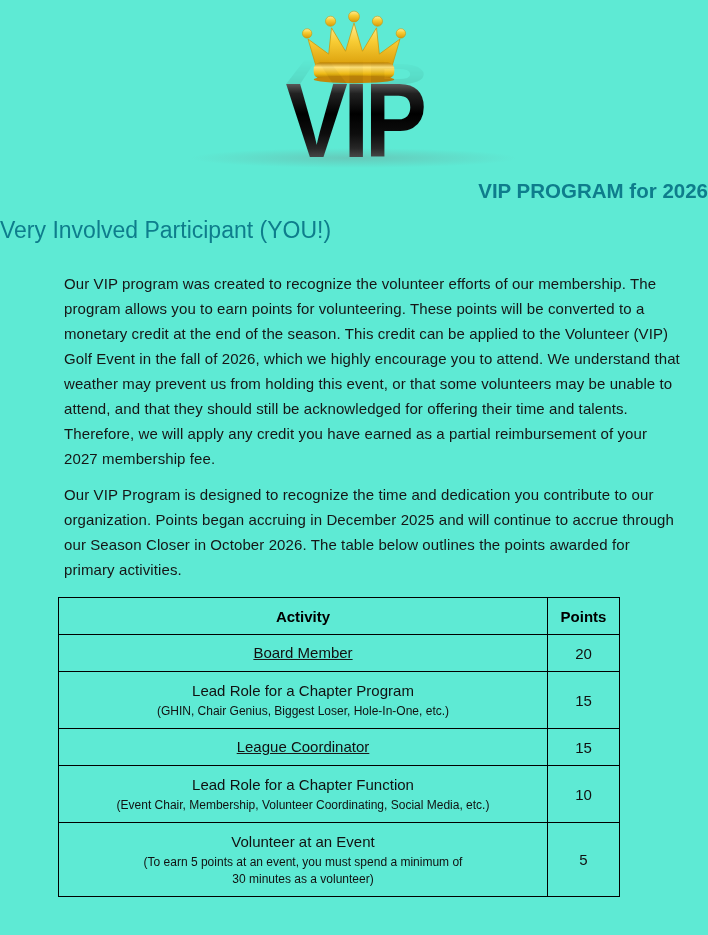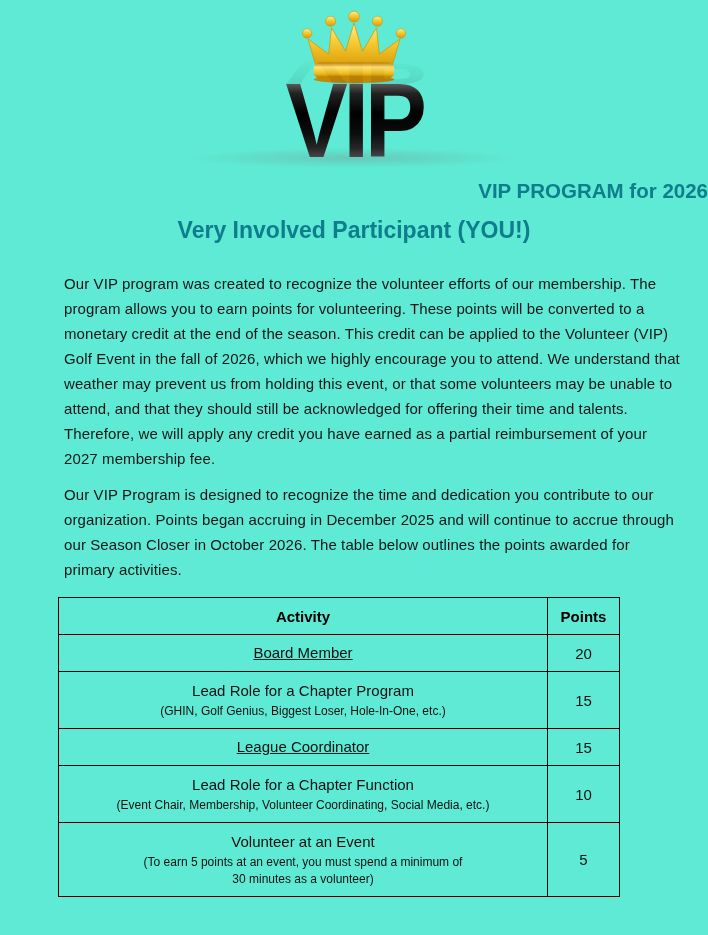--- a/index.html
+++ b/index.html
@@ -70,24 +70,24 @@
   .title-1 {
     margin-top: 14px;
     text-align: right;
     color: var(--accent);
     font-size: 20.5px;
     font-weight: 700;
     line-height: 26px;
   }
   .title-2 {
     margin-top: 11px;
-    text-align: center;
+    text-align: left;
     color: var(--accent);
     font-size: 23px;
-    font-weight: 700;
+    font-weight: 400;
     line-height: 30px;
   }
 
   
   .body-copy { margin: 26px 24px 0 36px; }
   .body-copy p {
     font-size: 15px;
     line-height: 25px;
     letter-spacing: 0.1px;
     color: #161616;
@@ -185,21 +185,21 @@
     <tbody>
         <tr class="row-simple">
           <td class="cell-activity">
             <div class="activity-main">Board Member</div>
           </td>
           <td class="cell-points">20</td>
         </tr>
         <tr class="row-detail">
           <td class="cell-activity">
             <div class="activity-main">Lead Role for a Chapter Program</div>
-            <div class="activity-detail">(GHIN, Golf Genius, Biggest Loser, Hole-In-One, etc.)</div>
+            <div class="activity-detail">(GHIN, Chair Genius, Biggest Loser, Hole-In-One, etc.)</div>
           </td>
           <td class="cell-points">15</td>
         </tr>
         <tr class="row-simple">
           <td class="cell-activity">
             <div class="activity-main">League Coordinator</div>
           </td>
           <td class="cell-points">15</td>
         </tr>
         <tr class="row-detail">

